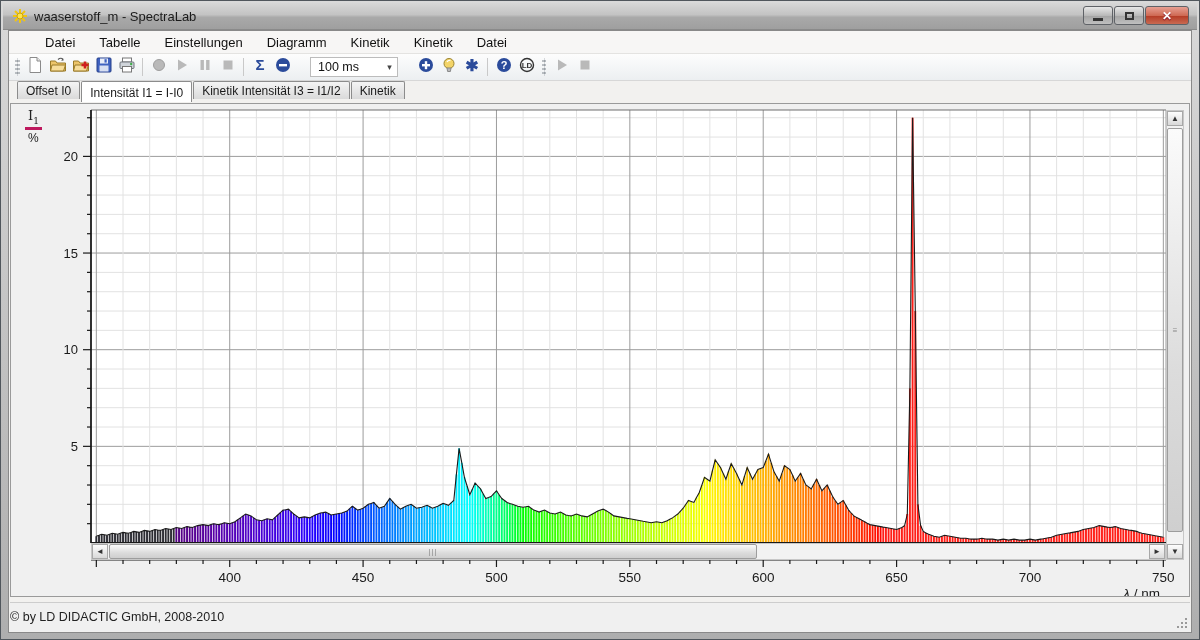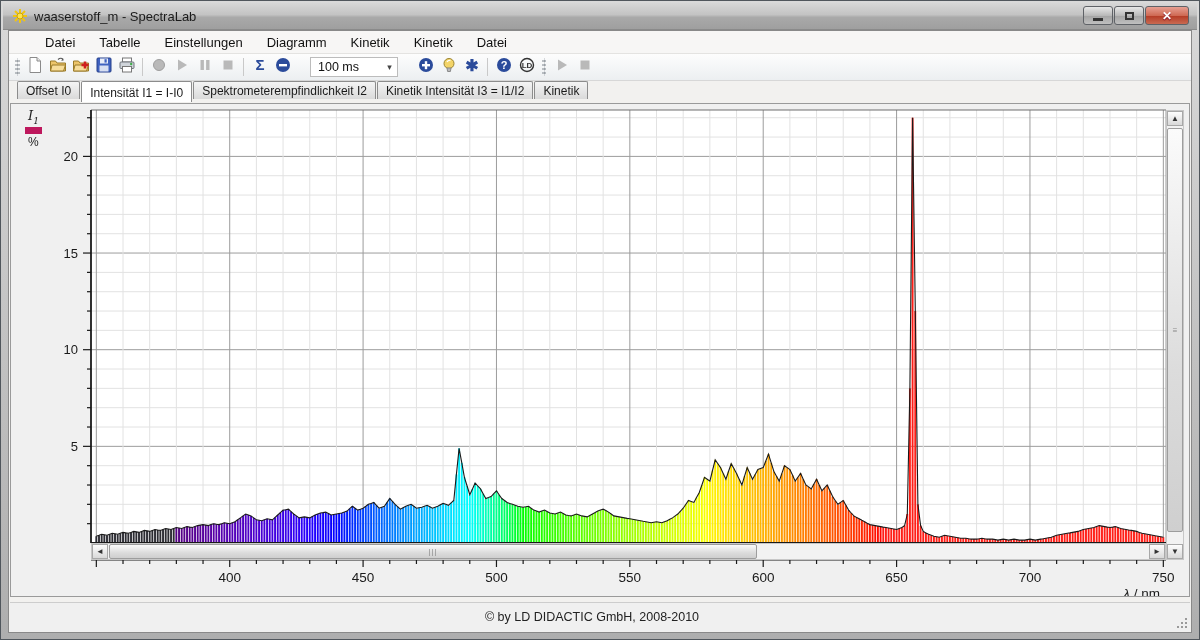--- a/index.html
+++ b/index.html
@@ -54,21 +54,21 @@
   .tab { font-size:12px; color:#1a1a1a; padding:2px 8px 3px 8px; margin-right:1px;
          border:1px solid #8c8c8c; border-bottom:none; border-radius:2px 2px 0 0;
          background:linear-gradient(#f4f4f4,#dadada); height:18px; white-space:nowrap; }
   .tab.active { background:#fff; height:21px; position:relative; z-index:2; padding-top:4px; }
 
   
   .panel { position:absolute; left:1px; right:1px; top:72px; bottom:35px;
            background:#f0f0f0; border:1px solid #9a9a9a; overflow:hidden; }
   .ylab { position:absolute; left:14px; top:4px; text-align:center; z-index:3;
           font-family:"DejaVu Serif", serif; font-size:13px; color:#222; }
-  .ylab .num { font-style:italic; border-bottom:7px solid #be185d; padding:0 3px 1px 3px; }
+  .ylab .num { border-bottom:3px solid #be185d; padding:0 3px 1px 3px; }
   .ylab .num sub { font-size:9px; }
   .ylab .den { font-family:"Liberation Sans", sans-serif; font-style:normal; padding-top:1px; font-size:12px;}
 
   svg text { font-family:"Liberation Sans", sans-serif; }
 
   
   .hscroll { position:absolute; left:80px; top:439px; width:1075px; height:17px;
              background:#f2f2f2; border:1px solid #c7c7c7; display:block; }
   .vscroll { position:absolute; left:1155px; top:6px; width:18px; height:450px;
              background:#f2f2f2; border:1px solid #c7c7c7; }
@@ -79,21 +79,21 @@
   .sb-thumb { position:absolute; background:linear-gradient(#fbfbfb,#dcdcdc 60%,#cfcfcf); border:1px solid #9d9d9d;
               border-radius:2px; display:flex; align-items:center; justify-content:center; }
   .hthumb { top:0; bottom:0; }
   .vthumb { left:0; right:0; }
   .grip-h { letter-spacing:1px; font-size:8px; color:#8a8a8a; }
   .grip-v { font-size:8px; color:#8a8a8a; line-height:3px; }
 
   
   .statusbar { position:absolute; left:1px; right:1px; bottom:1px; height:29px;
                background:#f0f0f0; border-top:1px solid #cdcdcd;
-               display:flex; align-items:center; justify-content:center; }
+               display:flex; align-items:center; justify-content:flex-start; }
   .status-text { font-size:12.5px; color:#222; padding-right:16px; }
   .resize-grip { position:absolute; right:3px; bottom:3px; width:12px; height:12px; }
   .resize-grip i { position:absolute; width:2px; height:2px; background:#9a9a9a; }
 </style>
 </head>
 <body>
 
 <div class="window">
 
   <div class="titlebar">
@@ -253,21 +253,20 @@
         <div class="tb-btn">
           <span><svg width="18" height="18" viewBox="0 0 18 18">
               <rect x="4.5" y="4.5" width="9" height="9" fill="#b9b9b9"></rect>
             </svg></span>
         </div>
       </div>
 
     <div class="tabbar" id="tabbar">
         <div class="tab">Offset I0</div>
         <div class="tab active">Intensität I1 = I-I0</div>
-        <div class="tab">Spektrometerempfindlichkeit I2</div>
         <div class="tab">Kinetik Intensität I3 = I1/I2</div>
         <div class="tab">Kinetik</div>
       </div>
 
     <div class="panel">
       <div class="ylab">
         <div class="num"><span>I</span><sub>1</sub></div>
         <div class="den">%</div>
       </div>
 

